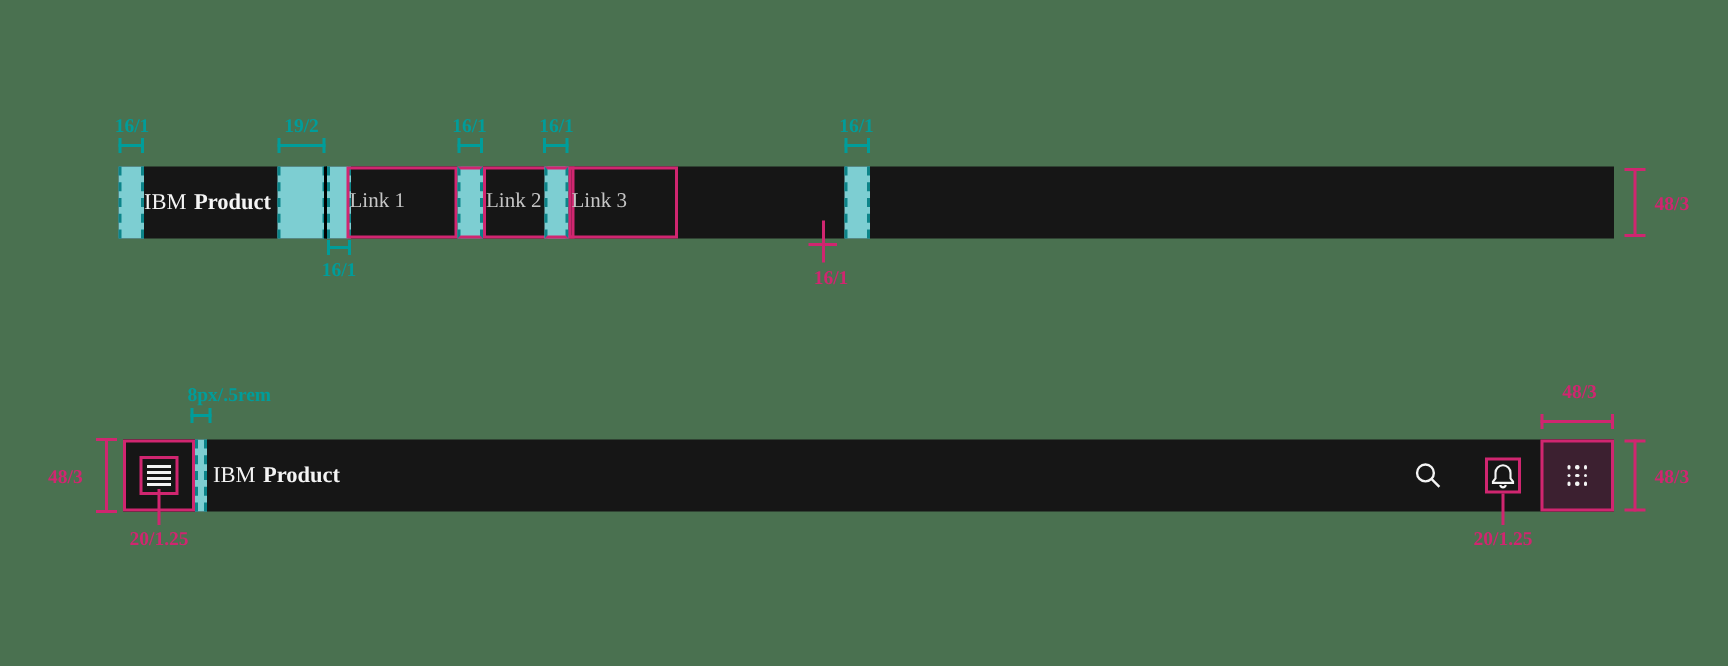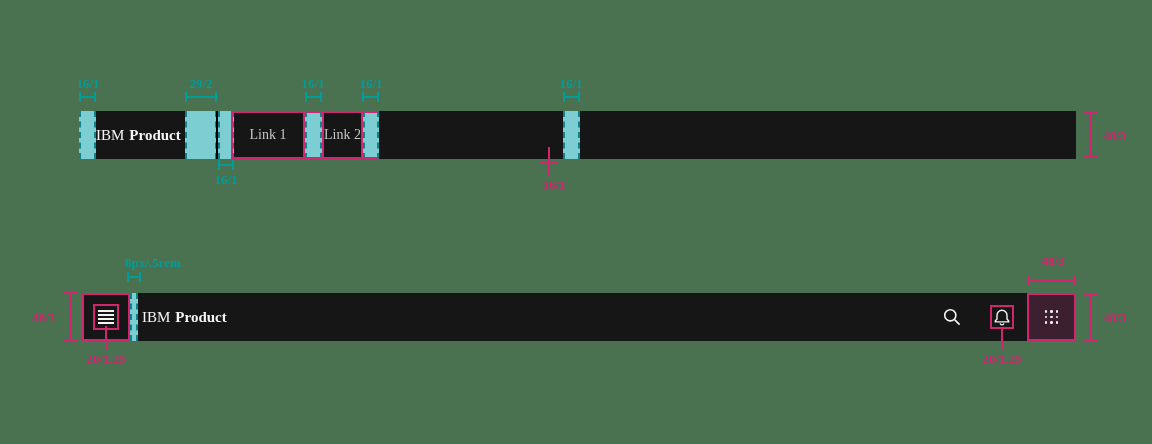--- a/index.html
+++ b/index.html
@@ -9,21 +9,21 @@
   .abs{position:absolute; box-sizing:border-box;font-family:Liberation Serif, serif;}
   .bar{background:var(--bar,#161616);}
 
   
   .strip{background:var(--teal_fill,#7dced2);
          border-left:2px dashed var(--teal_dash,#0c8489);
          border-right:2px dashed var(--teal_dash,#0c8489);}
   .strip.in-nav{border-top:2px solid var(--pink,#d02670); border-bottom:2px solid var(--pink,#d02670);}
 
   
-  .navbox{border:2px solid var(--pink,#d02670); display:flex; align-items:center; justify-content:center;
+  .navbox{border:2px solid var(--pink,#d02670); display:flex; align-items:center; 
           color:var(--link_text,#c6c6c6); font-size:14px; white-space:nowrap;}
 
   .brand{display:flex; align-items:center; color:var(--icon_white,#f4f4f4); font-size:15px;}
   .brand .pre{margin-right:5px; font-weight:400;}
   .brand .nm{font-weight:700;}
 
   
   .tlabel{color:var(--teal,#009d9a); font-weight:700; font-size:13px; white-space:nowrap;}
   .plabel{color:var(--pink,#d02670); font-weight:700; font-size:13px; white-space:nowrap;}
   .ctr{transform:translateX(-50%);}
@@ -75,30 +75,33 @@
 
   <div class="abs brand" style="left:96px; top:111px; height:48px;">
     <span class="pre">IBM</span>
     <span class="nm">Product</span>
   </div>
 
   <div class="abs navbox" style="left:231px; top:111px; width:74px; height:48px;">
     <span>Link 1</span>
   </div>
   <div class="abs strip in-nav" style="left:305px; top:111px; width:17px; height:48px;"></div>
-  <div class="abs navbox" style="left:322px; top:111px; width:41px; height:48px;">
+  <div class="abs navbox" style="left:322px; top:111px; width:61px; height:48px;">
     <span>Link 2</span>
   </div>
   <div class="abs strip in-nav" style="left:363px; top:111px; width:16px; height:48px;"></div>
+  <div class="abs navbox" style="left:379px; top:111px; width:73px; height:48px;">
+    <span>Link 3</span>
+  </div>
   <div class="abs strip" style="left:563px; top:111px; width:17px; height:48px;"></div>
 
   <div class="abs tlabel ctr" style="left:88px;  top:76px;">16/1</div>
   <div class="abs hbeam teal" style="left:79px;  top:96px; width:17px;"></div>
 
-  <div class="abs tlabel ctr" style="left:201px; top:76px;">29/2</div>
+  <div class="abs tlabel ctr" style="left:201px; top:76px;">19/2</div>
   <div class="abs hbeam teal" style="left:185px; top:96px; width:32px;"></div>
 
   <div class="abs tlabel ctr" style="left:313px; top:76px;">16/1</div>
   <div class="abs hbeam teal" style="left:305px; top:96px; width:17px;"></div>
 
   <div class="abs tlabel ctr" style="left:371px; top:76px;">16/1</div>
   <div class="abs hbeam teal" style="left:362px; top:96px; width:17px;"></div>
 
   <div class="abs tlabel ctr" style="left:571px; top:76px;">16/1</div>
   <div class="abs hbeam teal" style="left:563px; top:96px; width:17px;"></div>

